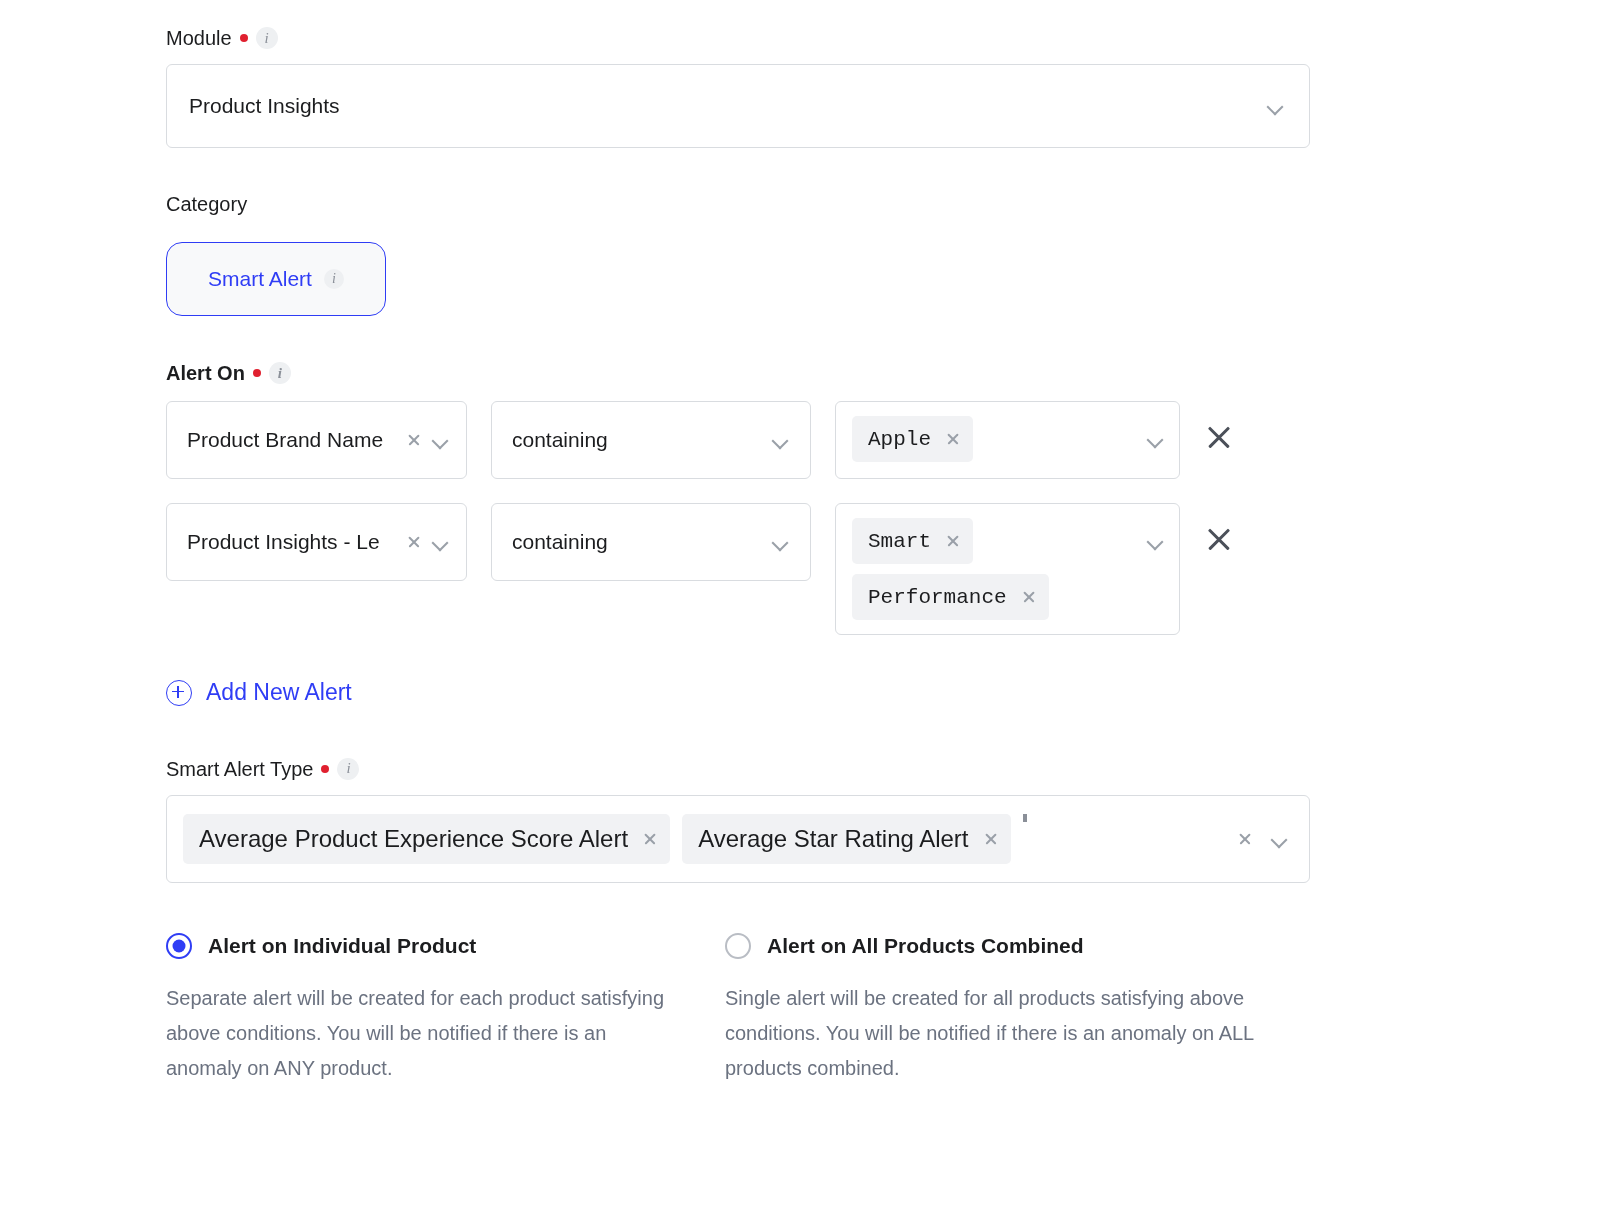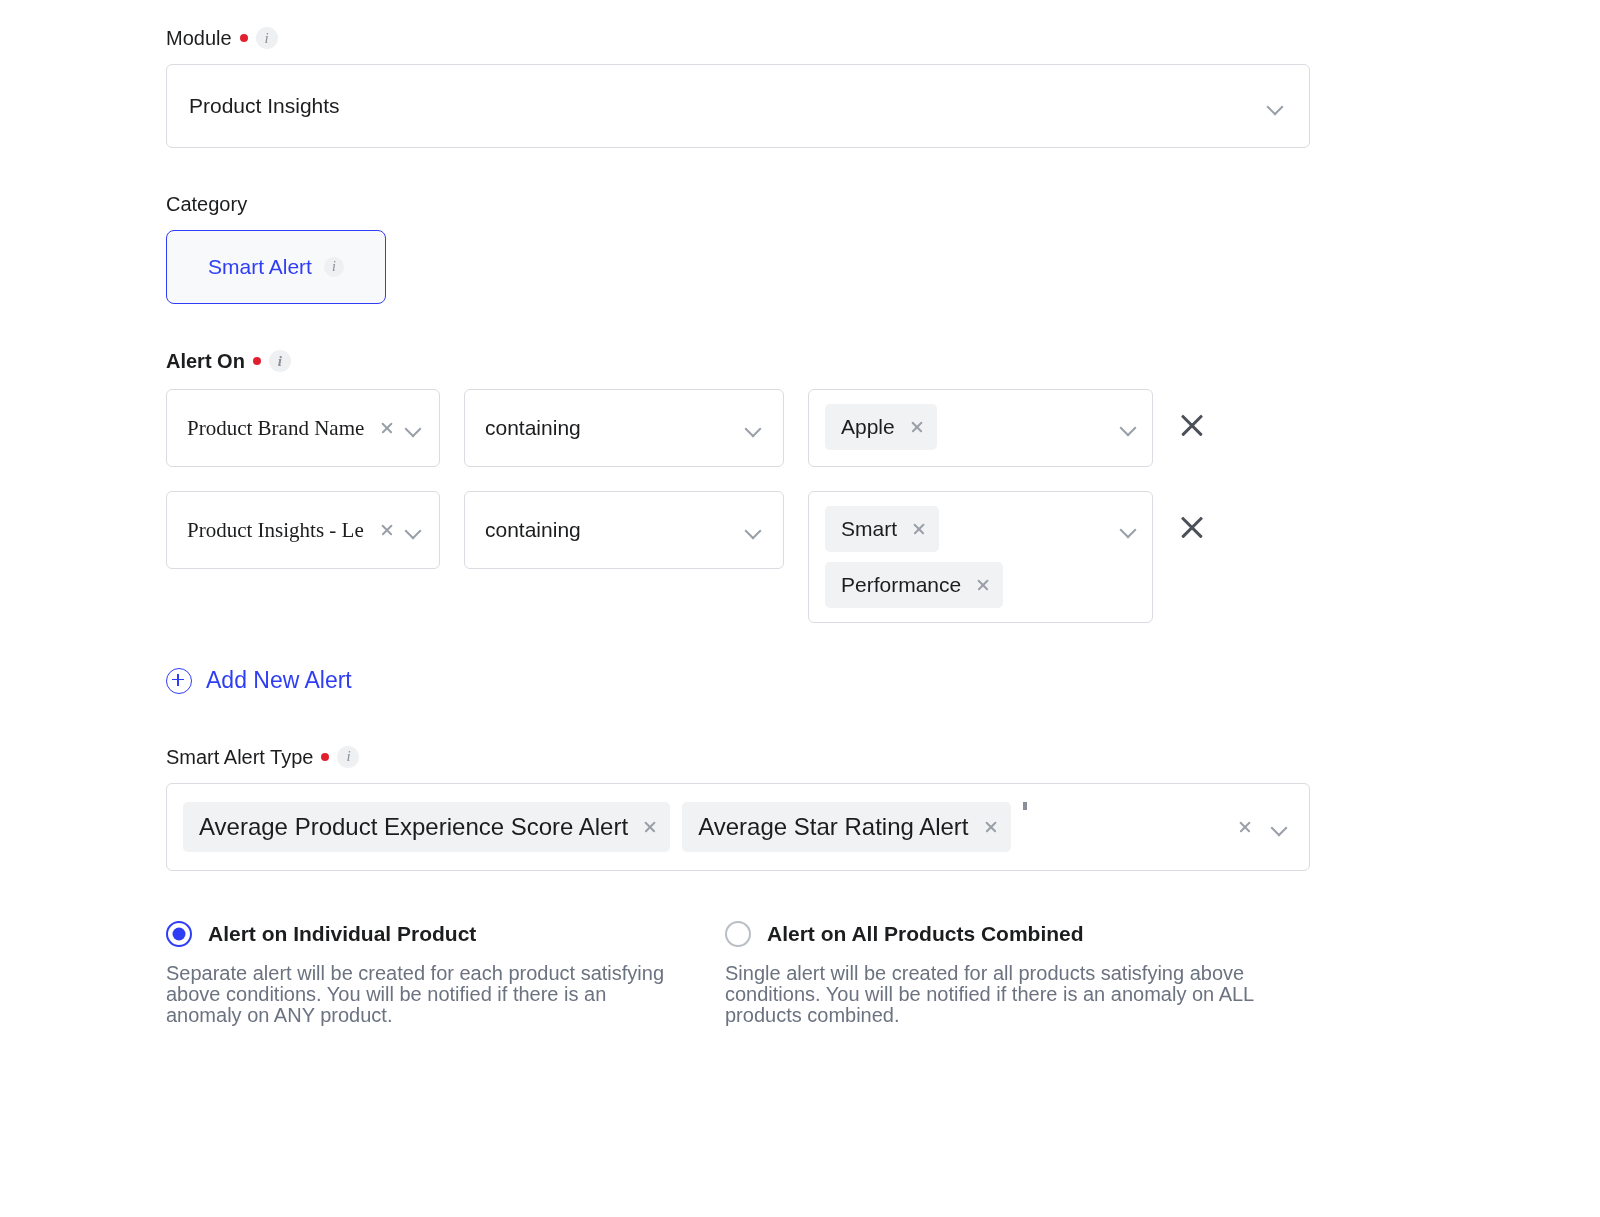--- a/index.html
+++ b/index.html
@@ -76,60 +76,59 @@
     width: 1144px; height: 84px;
     display: flex; align-items: center;
     padding: 0 26px 0 22px;
     margin-top: 14px;
   }
   .module-box .sel-text { flex: 1; }
 
   
   .category-wrap { margin-top: 44px; }
   .cat-btn {
-    margin-top: 14px;
+    margin-top: 26px;
     width: 220px; height: 74px;
     border: 1.6px solid #2f3df5;
-    border-radius: 8px;
+    border-radius: 16px;
     background: #f8f9fa;
     display: flex; align-items: center; justify-content: center; gap: 12px;
     cursor: pointer;
   }
   .cat-btn .cat-label { font-size: 21px; color: #2f3df5; }
 
   
   .alerton-wrap { margin-top: 45px; }
   .filter-row {
     display: flex; align-items: flex-start; gap: 24px;
     margin-top: 16px;
   }
   .filter-row.second { margin-top: 24px; }
 
   .f-field {
-    width: 274px; min-height: 78px;
+    width: 301px; min-height: 78px;
     display: flex; align-items: center;
     padding: 0 18px 0 20px;
     gap: 10px;
     overflow: hidden;
-    font-family: Liberation Serif, serif;
   }
   .f-field .sel-text {
     flex: 1; white-space: nowrap; overflow: hidden;
   }
   .f-op {
     width: 320px; min-height: 78px;
     display: flex; align-items: center;
     padding: 0 22px 0 20px;
   }
   .f-op .sel-text { flex: 1; }
 
   .f-values {
     width: 345px; min-height: 78px;
     padding: 14px 16px 14px 16px;
-    display: flex; align-items: flex-start; gap: 8px;
+    display: flex; align-items: flex-start; gap: 8px; font-family: Liberation Mono, monospace;
   }
   .chips { flex: 1; display: flex; flex-wrap: wrap; gap: 10px; }
   .chip {
     background: #f1f2f4;
     border-radius: 5px;
     height: 46px;
     padding: 0 12px 0 16px;
     display: flex; align-items: center; gap: 14px;
     font-size: 21px; color: #1c1d1f;
   }
@@ -181,22 +180,22 @@
     cursor: pointer; background: #fff;
   }
   .radio.checked { border-color: #2f3df5; border-width: 2.5px; }
   .radio.checked::after {
     content: ""; position: absolute; left: 50%; top: 50%;
     width: 13px; height: 13px; border-radius: 50%;
     background: #2f3df5; transform: translate(-50%, -50%);
   }
   .radio-title { font-size: 21px; font-weight: bold; color: #1c1d1f; }
   .radio-desc {
-    margin-top: 16px;
-    font-size: 20px; line-height: 21px; color: #6b7280;
+    margin-top: 22px;
+    font-size: 20px; line-height: 35px; color: #6b7280;
     width: 500px;
   }
   .radio-col.right .radio-desc { width: 530px; }
 </style>
 </head>
 <body>
 
 <div class="page">
 
   <div>

